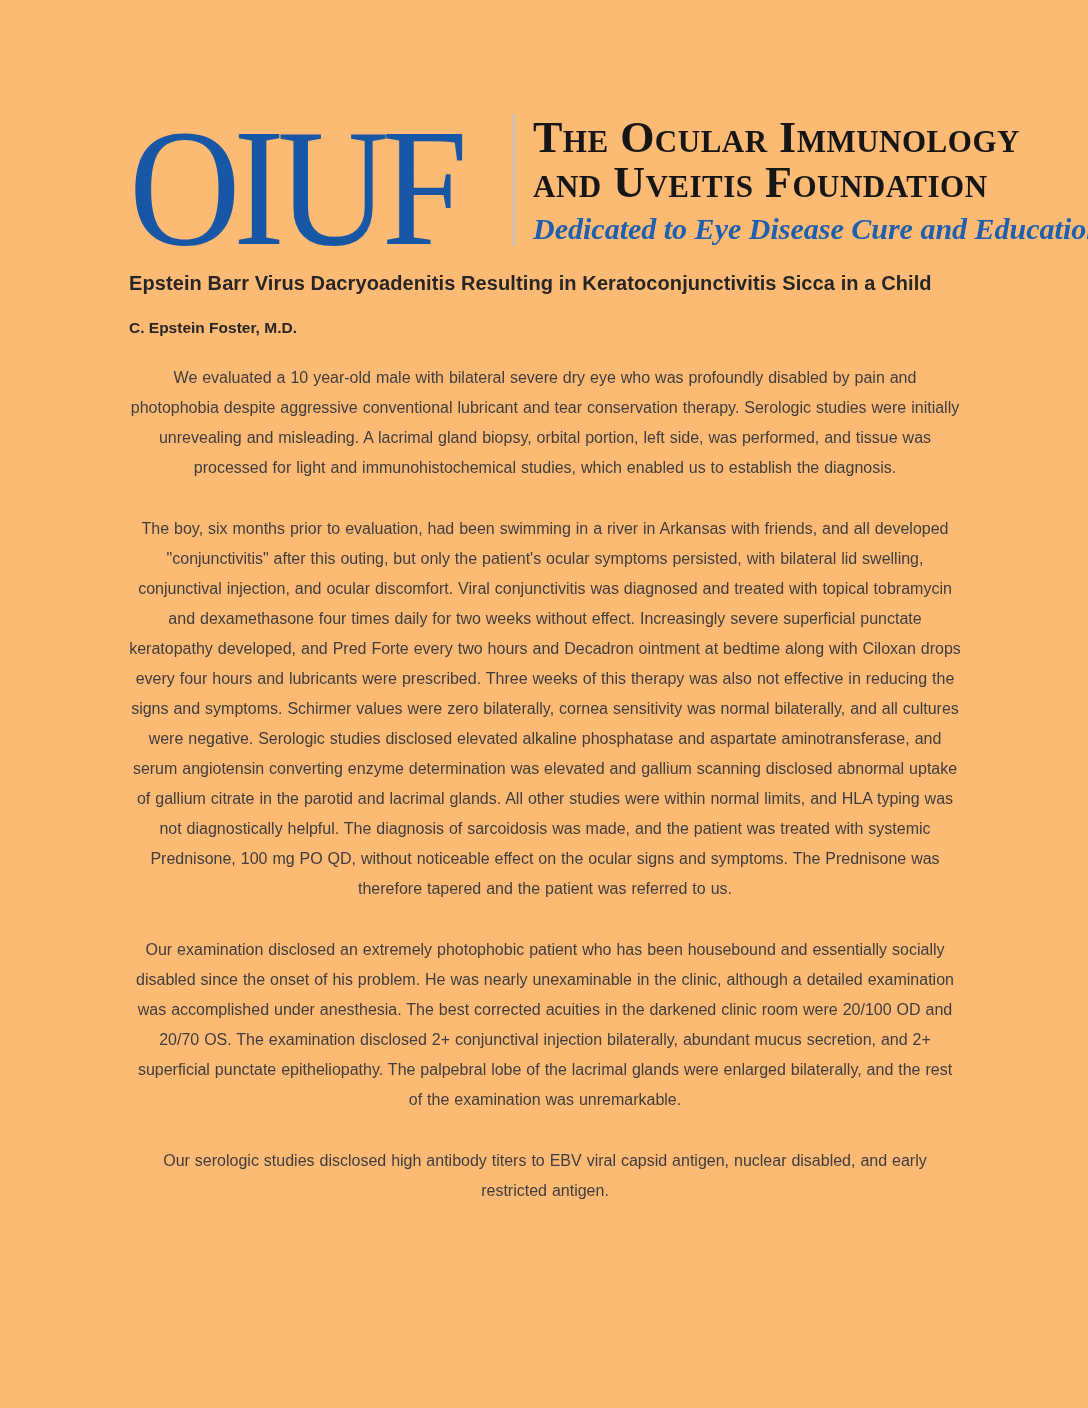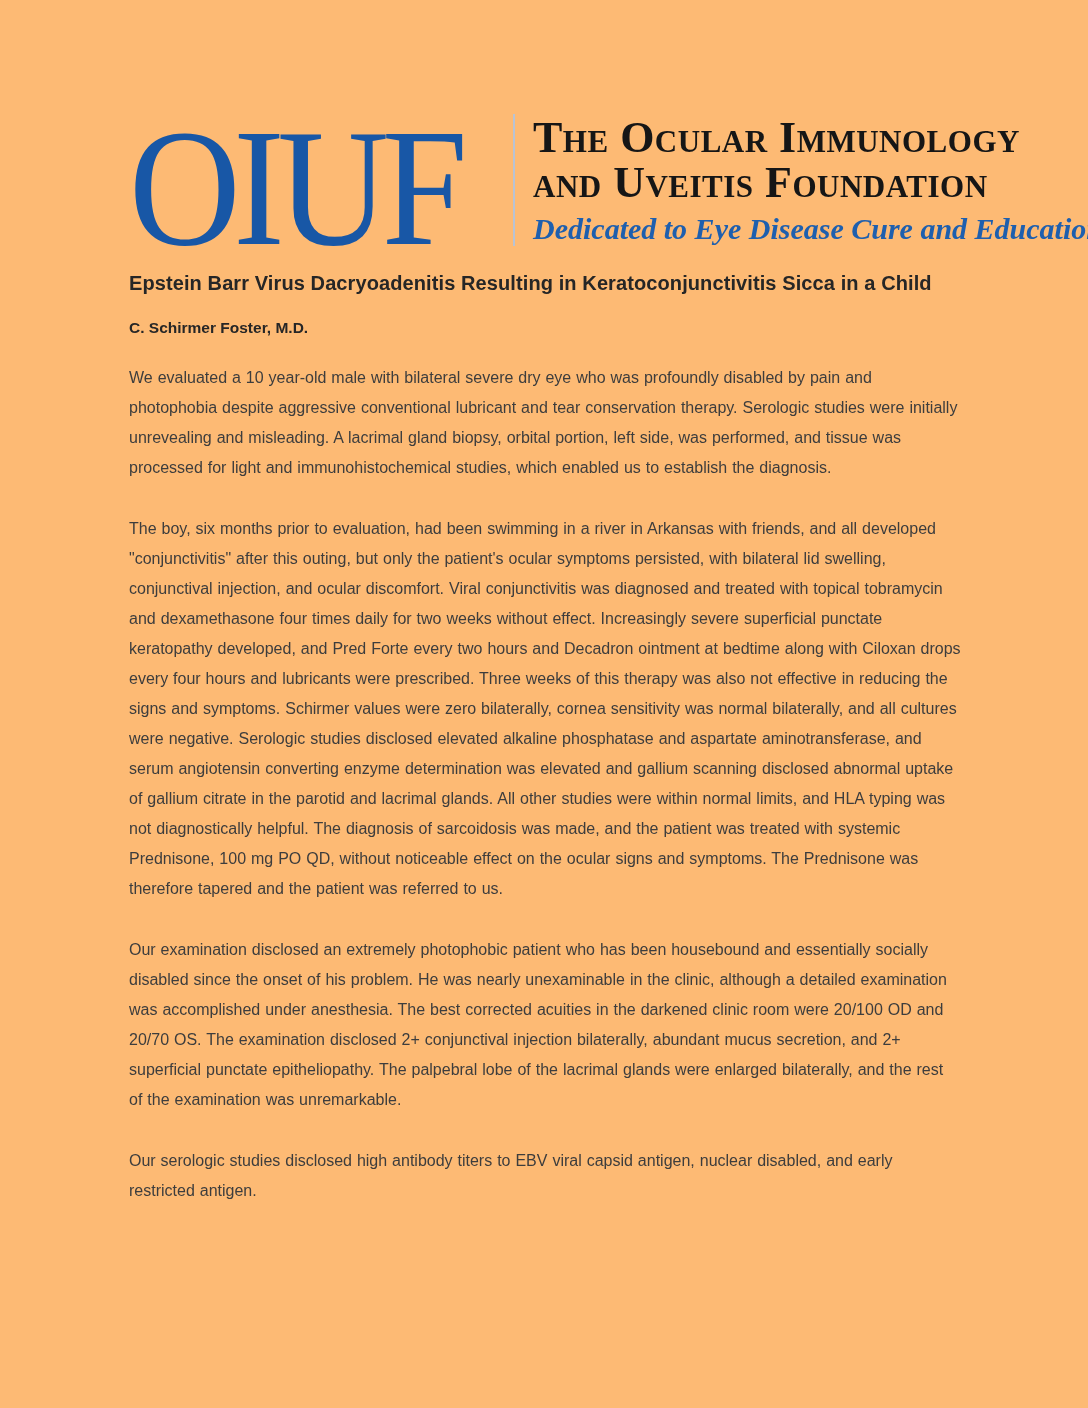--- a/index.html
+++ b/index.html
@@ -87,21 +87,21 @@
     font-size: 15.5px;
     font-weight: bold;
     color: #262626;
     margin-bottom: 26px;
   }
   .article-body p {
     font-size: 16px;
     line-height: 30px;
     color: #3d3d3d;
     margin-bottom: 31px;
-    text-align: left;
+    text-align: center;
     word-spacing: 0.5px;
   }
 </style>
 </head>
 <body>
 
 <div class="page">
   <div class="content">
 
     <div class="logo-header">
@@ -109,21 +109,21 @@
       <div class="logo-divider"></div>
       <div class="logo-textblock">
         <div class="logo-name">The Ocular Immunology</div>
         <div class="logo-name">and Uveitis Foundation</div>
         <div class="logo-tagline">Dedicated to Eye Disease Cure and Education</div>
       </div>
     </div>
 
     <div class="article">
       <h1 class="article-title">Epstein Barr Virus Dacryoadenitis Resulting in Keratoconjunctivitis Sicca in a Child</h1>
-      <div class="article-author">C. Schirmer Foster, M.D.</div>
+      <div class="article-author">C. Epstein Foster, M.D.</div>
 
       <div class="article-body">
         <p>We evaluated a 10 year-old male with bilateral severe dry eye who was profoundly disabled by pain and photophobia despite aggressive conventional lubricant and tear conservation therapy. Serologic studies were initially unrevealing and misleading. A lacrimal gland biopsy, orbital portion, left side, was performed, and tissue was processed for light and immunohistochemical studies, which enabled us to establish the diagnosis.</p>
         <p>The boy, six months prior to evaluation, had been swimming in a river in Arkansas with friends, and all developed "conjunctivitis" after this outing, but only the patient's ocular symptoms persisted, with bilateral lid swelling, conjunctival injection, and ocular discomfort. Viral conjunctivitis was diagnosed and treated with topical tobramycin and dexamethasone four times daily for two weeks without effect. Increasingly severe superficial punctate keratopathy developed, and Pred Forte every two hours and Decadron ointment at bedtime along with Ciloxan drops every four hours and lubricants were prescribed. Three weeks of this therapy was also not effective in reducing the signs and symptoms. Schirmer values were zero bilaterally, cornea sensitivity was normal bilaterally, and all cultures were negative. Serologic studies disclosed elevated alkaline phosphatase and aspartate aminotransferase, and serum angiotensin converting enzyme determination was elevated and gallium scanning disclosed abnormal uptake of gallium citrate in the parotid and lacrimal glands. All other studies were within normal limits, and HLA typing was not diagnostically helpful. The diagnosis of sarcoidosis was made, and the patient was treated with systemic Prednisone, 100 mg PO QD, without noticeable effect on the ocular signs and symptoms. The Prednisone was therefore tapered and the patient was referred to us.</p>
         <p>Our examination disclosed an extremely photophobic patient who has been housebound and essentially socially disabled since the onset of his problem. He was nearly unexaminable in the clinic, although a detailed examination was accomplished under anesthesia. The best corrected acuities in the darkened clinic room were 20/100 OD and 20/70 OS. The examination disclosed 2+ conjunctival injection bilaterally, abundant mucus secretion, and 2+ superficial punctate epitheliopathy. The palpebral lobe of the lacrimal glands were enlarged bilaterally, and the rest of the examination was unremarkable.</p>
         <p>Our serologic studies disclosed high antibody titers to EBV viral capsid antigen, nuclear disabled, and early restricted antigen.</p>
       </div>
     </div>
 
   </div>

